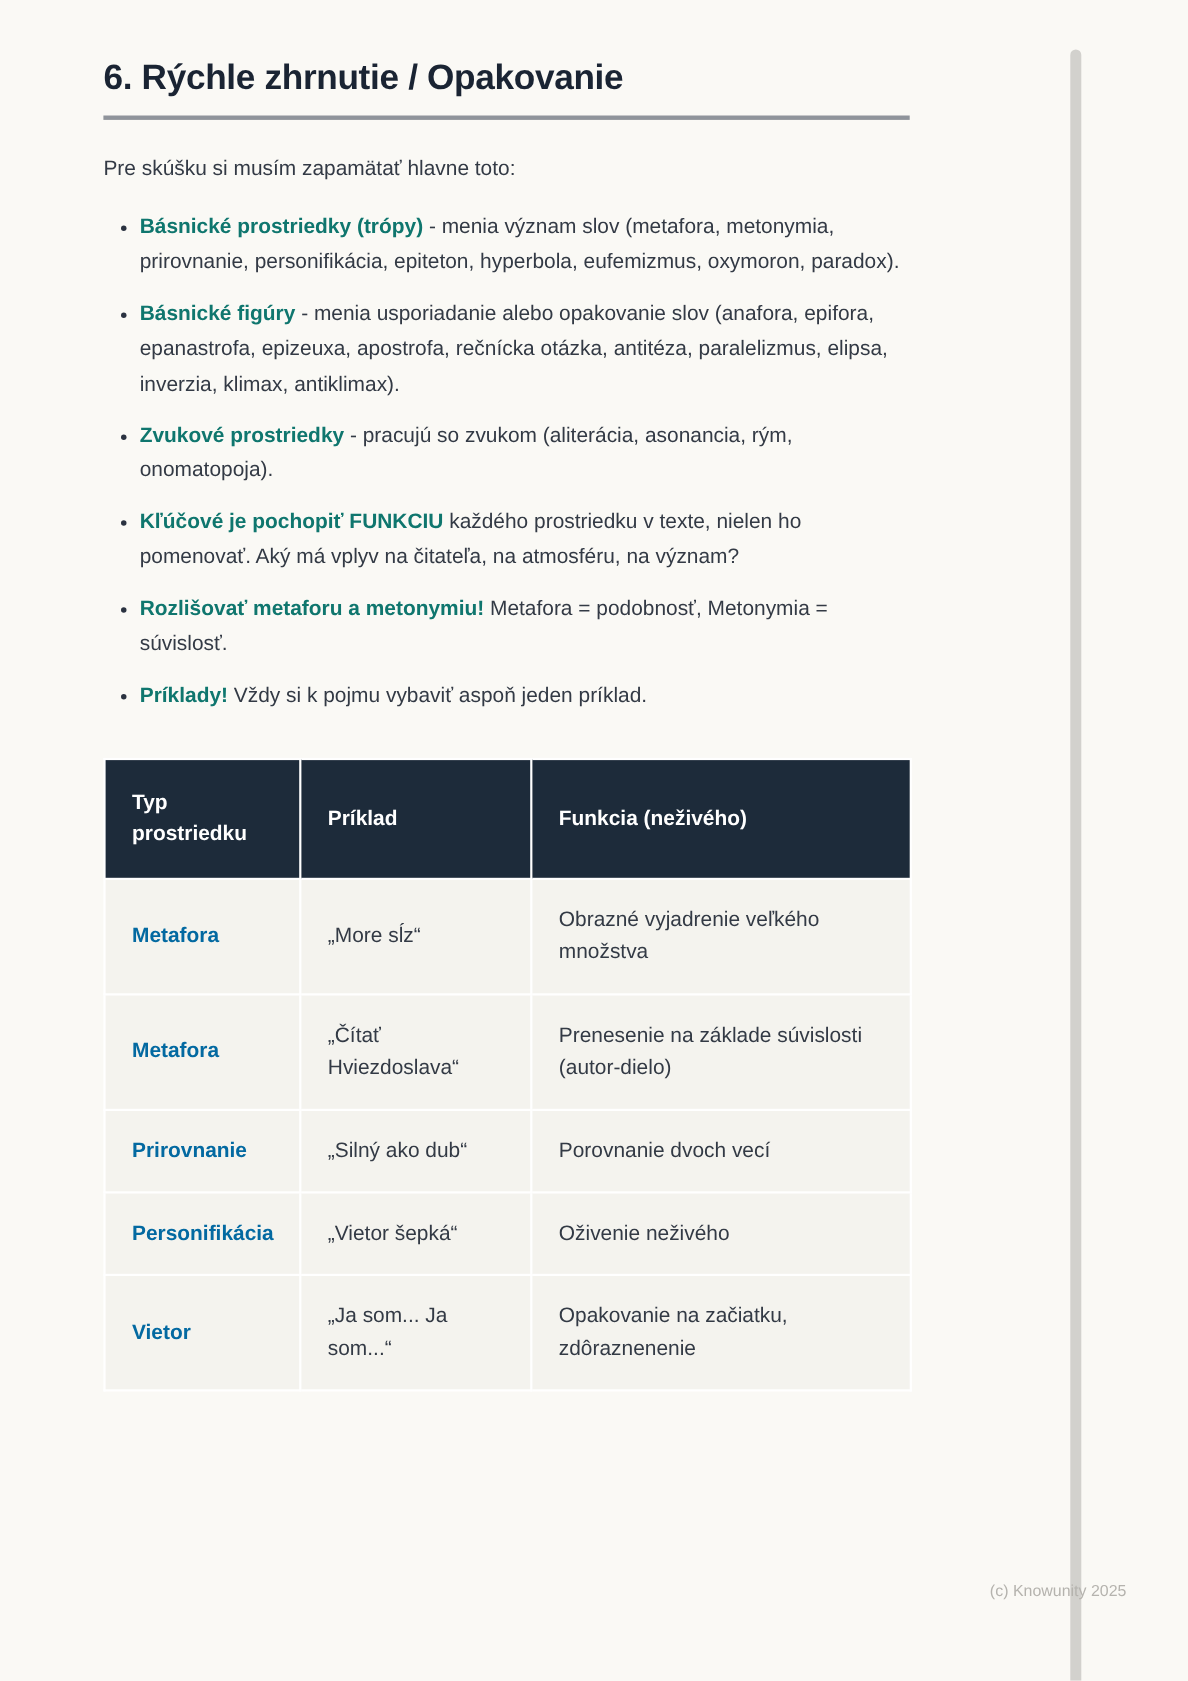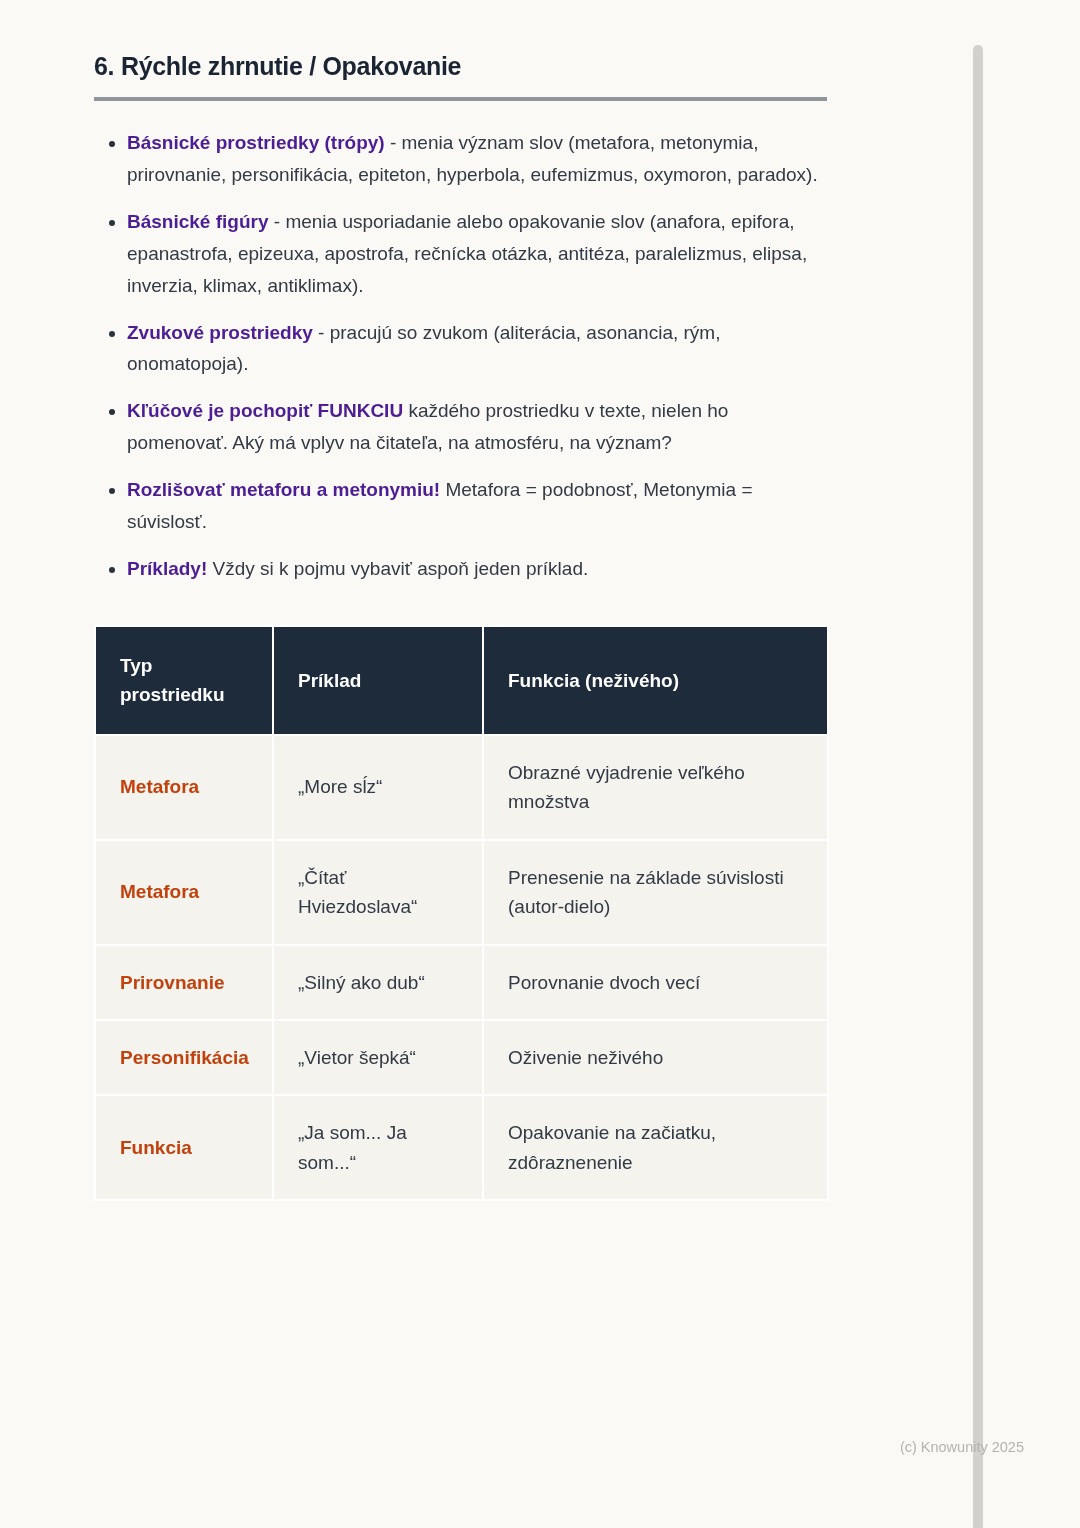--- a/index.html
+++ b/index.html
@@ -11,21 +11,21 @@
     font-family: "Liberation Sans", sans-serif;
     position: relative;
   }
   .content {
     position: absolute;
     left: 94px;
     top: 52px;
     width: 733px;
   }
   h1.doc-title {
-    font-size: 25px;
+    font-size: 32px;
     font-weight: 700;
     color: #1a2433;
     letter-spacing: -0.3px;
   }
   .title-rule {
     border: none;
     height: 4px;
     background: #8f949b;
     margin-top: 16px;
   }
@@ -39,21 +39,21 @@
     padding-left: 33px;
     list-style: disc;
   }
   ul.bullets li {
     font-size: 19px;
     line-height: 1.68;
     color: #333a45;
     margin-bottom: 15px;
   }
   ul.bullets li::marker { color: #2a3240; }
-  .lead { font-weight: 700; color: #4c1d95; }
+  .lead { font-weight: 700; color: #0f766e; }
 
   table.summary-table {
     margin-top: 40px;
     width: 733px;
     border-collapse: collapse;
     table-layout: fixed;
   }
   table.summary-table th,
   table.summary-table td {
     border: 2px solid #ffffff;
@@ -69,21 +69,21 @@
     font-weight: 700;
     padding-top: 24px;
     padding-bottom: 24px;
   }
   table.summary-table tbody td {
     background: #f4f3ee;
     color: #333a45;
   }
   table.summary-table tbody td.type-cell {
     font-weight: 700;
-    color: #c2410c;
+    color: #0369a1;
   }
   col.c1 { width: 178px; }
   col.c2 { width: 210px; }
   col.c3 { width: 345px; }
 
   .scrollbar-track {
     position: absolute;
     left: 970px;
     top: 0;
     width: 16px;
@@ -108,20 +108,21 @@
   }
 </style>
 </head>
 <body>
 
 <div class="content">
 
   <h1 class="doc-title">6. Rýchle zhrnutie / Opakovanie</h1>
   <hr class="title-rule">
 
+  <p class="intro">Pre skúšku si musím zapamätať hlavne toto:</p>
 
   <ul class="bullets">
     <li><span class="lead">Básnické prostriedky (trópy)</span><span> - menia význam slov (metafora, metonymia, prirovnanie, personifikácia, epiteton, hyperbola, eufemizmus, oxymoron, paradox).</span></li>
     <li><span class="lead">Básnické figúry</span><span> - menia usporiadanie alebo opakovanie slov (anafora, epifora, epanastrofa, epizeuxa, apostrofa, rečnícka otázka, antitéza, paralelizmus, elipsa, inverzia, klimax, antiklimax).</span></li>
     <li><span class="lead">Zvukové prostriedky</span><span> - pracujú so zvukom (aliterácia, asonancia, rým, onomatopoja).</span></li>
     <li><span class="lead">Kľúčové je pochopiť FUNKCIU</span><span> každého prostriedku v texte, nielen ho pomenovať. Aký má vplyv na čitateľa, na atmosféru, na význam?</span></li>
     <li><span class="lead">Rozlišovať metaforu a metonymiu!</span><span> Metafora = podobnosť, Metonymia = súvislosť.</span></li>
     <li><span class="lead">Príklady!</span><span> Vždy si k pojmu vybaviť aspoň jeden príklad.</span></li>
   </ul>
 
@@ -153,21 +154,21 @@
         <td class="type-cell">Prirovnanie</td>
         <td>„Silný ako dub“</td>
         <td>Porovnanie dvoch vecí</td>
       </tr>
       <tr>
         <td class="type-cell">Personifikácia</td>
         <td>„Vietor šepká“</td>
         <td>Oživenie neživého</td>
       </tr>
       <tr>
-        <td class="type-cell">Funkcia</td>
+        <td class="type-cell">Vietor</td>
         <td>„Ja som... Ja som...“</td>
         <td>Opakovanie na začiatku, zdôraznenenie</td>
       </tr>
     </tbody>
   </table>
 
 </div>
 
 <div class="scrollbar-track">
   <div class="scrollbar-thumb"></div>

